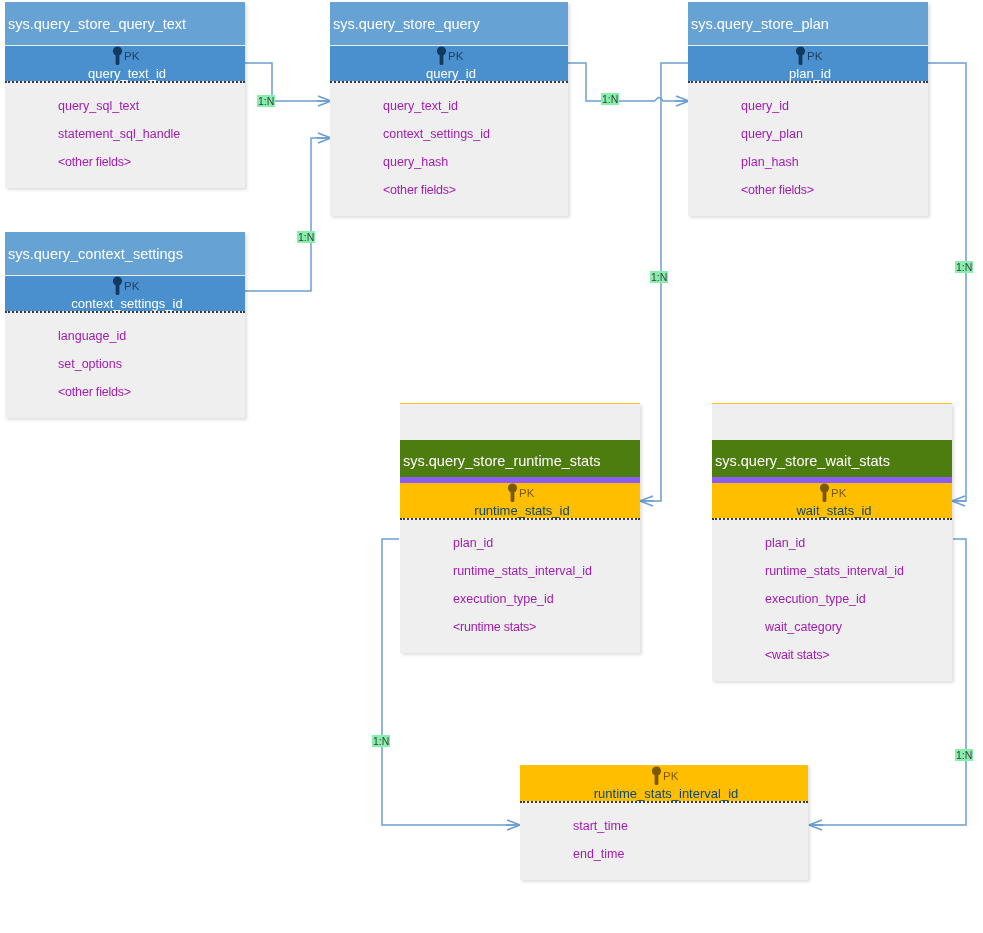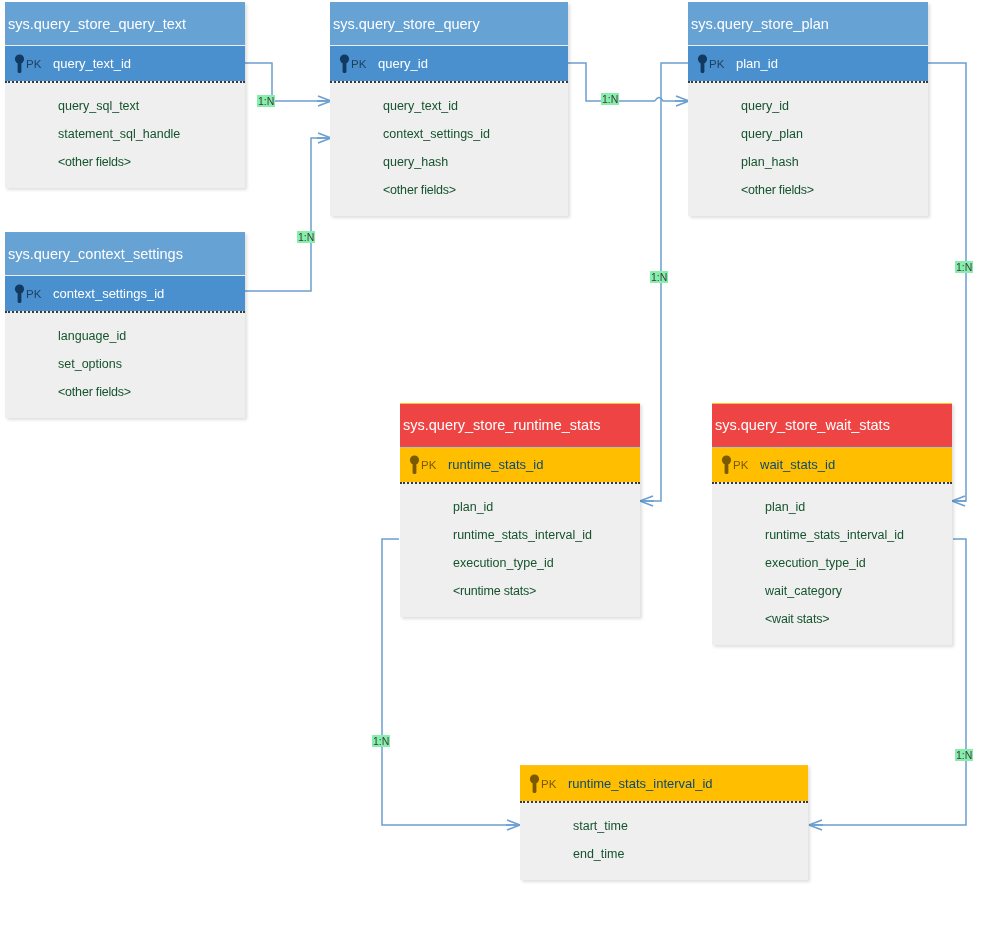--- a/index.html
+++ b/index.html
@@ -18,53 +18,53 @@
     background:#efefef;
     box-shadow:2px 2px 3px rgba(0,0,0,0.13);
   }
   .entity .title{
     box-sizing:border-box;width:100%;height:43px;line-height:43px;
     color:#ffffff;font-size:14.5px;padding-left:3px;white-space:nowrap;
     overflow:hidden;
   }
   .entity .pkrow{
     box-sizing:border-box;width:100%;height:35px;position:relative;
-    display:flex;align-items:center;
+    display:flex;align-items:center;flex-direction:column;
   }
   .entity .pkrow .keywrap{
     width:44px;display:flex;align-items:center;padding-left:9px;
     box-sizing:border-box;
   }
   .entity .pkrow .pklabel{
     font-size:11.5px;letter-spacing:.2px;margin-left:1px;
   }
   .entity .pkrow .pkname{
     font-size:13px;margin-left:4px;white-space:nowrap;
   }
   .entity .sep{
     width:100%;height:0;border-top:2px dotted #3a3a3a;
     position:relative;
   }
   .entity .fields{padding:9px 0 12px 0;}
   .entity .field{
-    font-size:12.5px;color:#14532d;padding:0 0 0 53px;
+    font-size:12.5px;color:#a21caf;padding:0 0 0 53px;
     height:28px;line-height:28px;white-space:nowrap;
   }
   .entity .field.meta{letter-spacing:-0.2px;}
 
   
   .entity.blue{border-top:1px solid #6aa4d6;}
   .entity.blue .title{background:#67a2d4;border-bottom:1px solid #e9eef3;}
   .entity.blue .pkrow{background:#4a90cf;}
   .entity.blue .pkrow .pklabel{color:#1f3f5e;}
   .entity.blue .pkrow .pkname{color:#ffffff;}
 
   
   .entity.orange{border-top:1px solid #ffc220;}
-  .entity.orange .title{background:#ef4444;border-bottom:1px solid #8b5cf6;}
+  .entity.orange .title{background:#4d7c0f;border-bottom:6px solid #8b5cf6;margin-top:36px;}
   .entity.orange .pkrow{background:#ffbe00;}
   .entity.orange .pkrow .pklabel{color:#7a5a00;}
   .entity.orange .pkrow .pkname{color:#0c4a6e;}
 
   
   .keyicon{display:block;}
 
   
   .card{
     position:absolute;z-index:3;font-size:10.5px;color:#3b3b3b;

